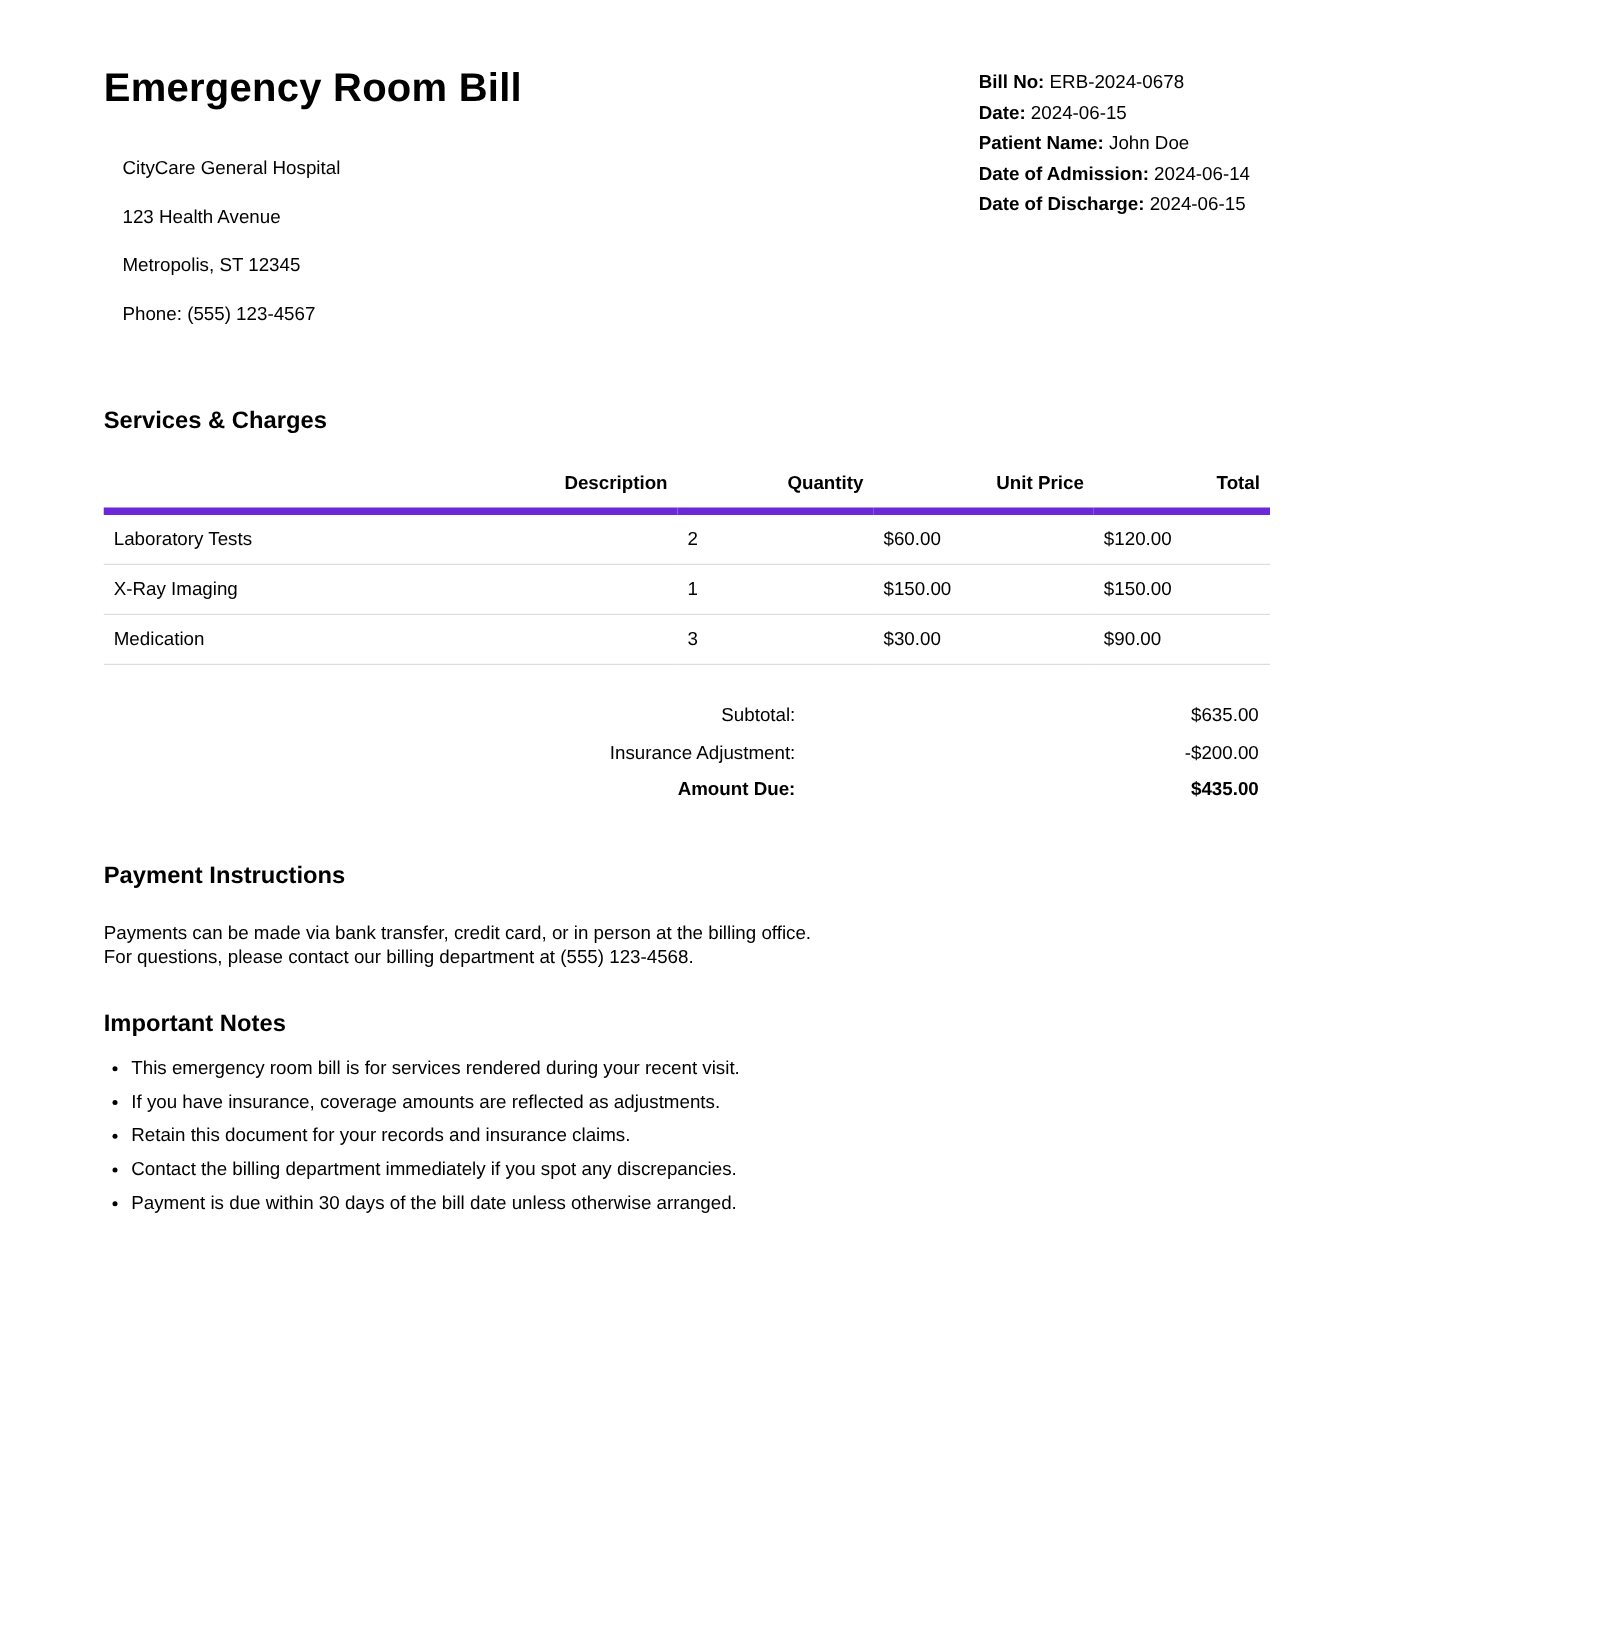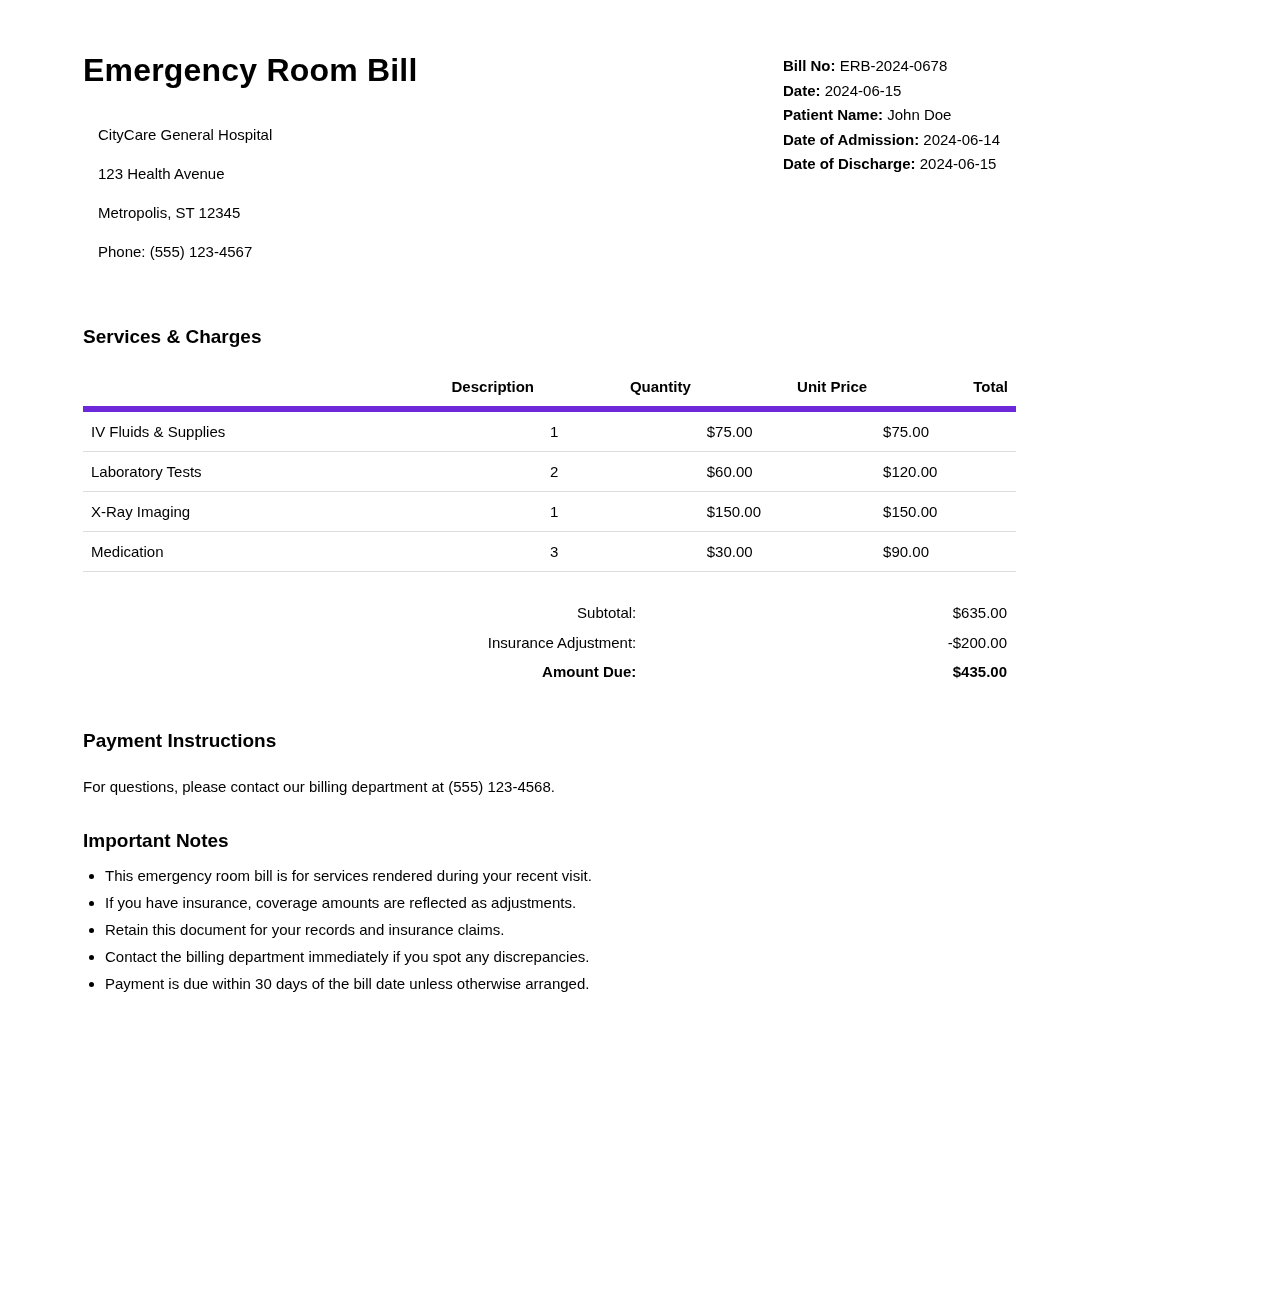--- a/index.html
+++ b/index.html
@@ -151,26 +151,20 @@
     <thead>
       <tr>
         <th class="col-desc">Description</th>
         <th class="col-qty">Quantity</th>
         <th class="col-price">Unit Price</th>
         <th class="col-total">Total</th>
       </tr>
     </thead>
     <tbody>
       <tr>
-        <td>IV Fluids &amp; Supplies</td>
-        <td>1</td>
-        <td>$75.00</td>
-        <td>$75.00</td>
-      </tr>
-      <tr>
         <td>Laboratory Tests</td>
         <td>2</td>
         <td>$60.00</td>
         <td>$120.00</td>
       </tr>
       <tr>
         <td>X-Ray Imaging</td>
         <td>1</td>
         <td>$150.00</td>
         <td>$150.00</td>
@@ -194,20 +188,21 @@
       <div class="totals-value">-$200.00</div>
     </div>
     <div class="totals-row bold">
       <div class="totals-label">Amount Due:</div>
       <div class="totals-value">$435.00</div>
     </div>
   </div>
 
   <h3 class="section-heading payment-heading">Payment Instructions</h3>
   <div class="payment-text">
+    <p>Payments can be made via bank transfer, credit card, or in person at the billing office.</p>
     <p>For questions, please contact our billing department at (555) 123-4568.</p>
   </div>
 
   <h3 class="section-heading notes-heading">Important Notes</h3>
   <ul class="notes">
     <li>This emergency room bill is for services rendered during your recent visit.</li>
     <li>If you have insurance, coverage amounts are reflected as adjustments.</li>
     <li>Retain this document for your records and insurance claims.</li>
     <li>Contact the billing department immediately if you spot any discrepancies.</li>
     <li>Payment is due within 30 days of the bill date unless otherwise arranged.</li>

